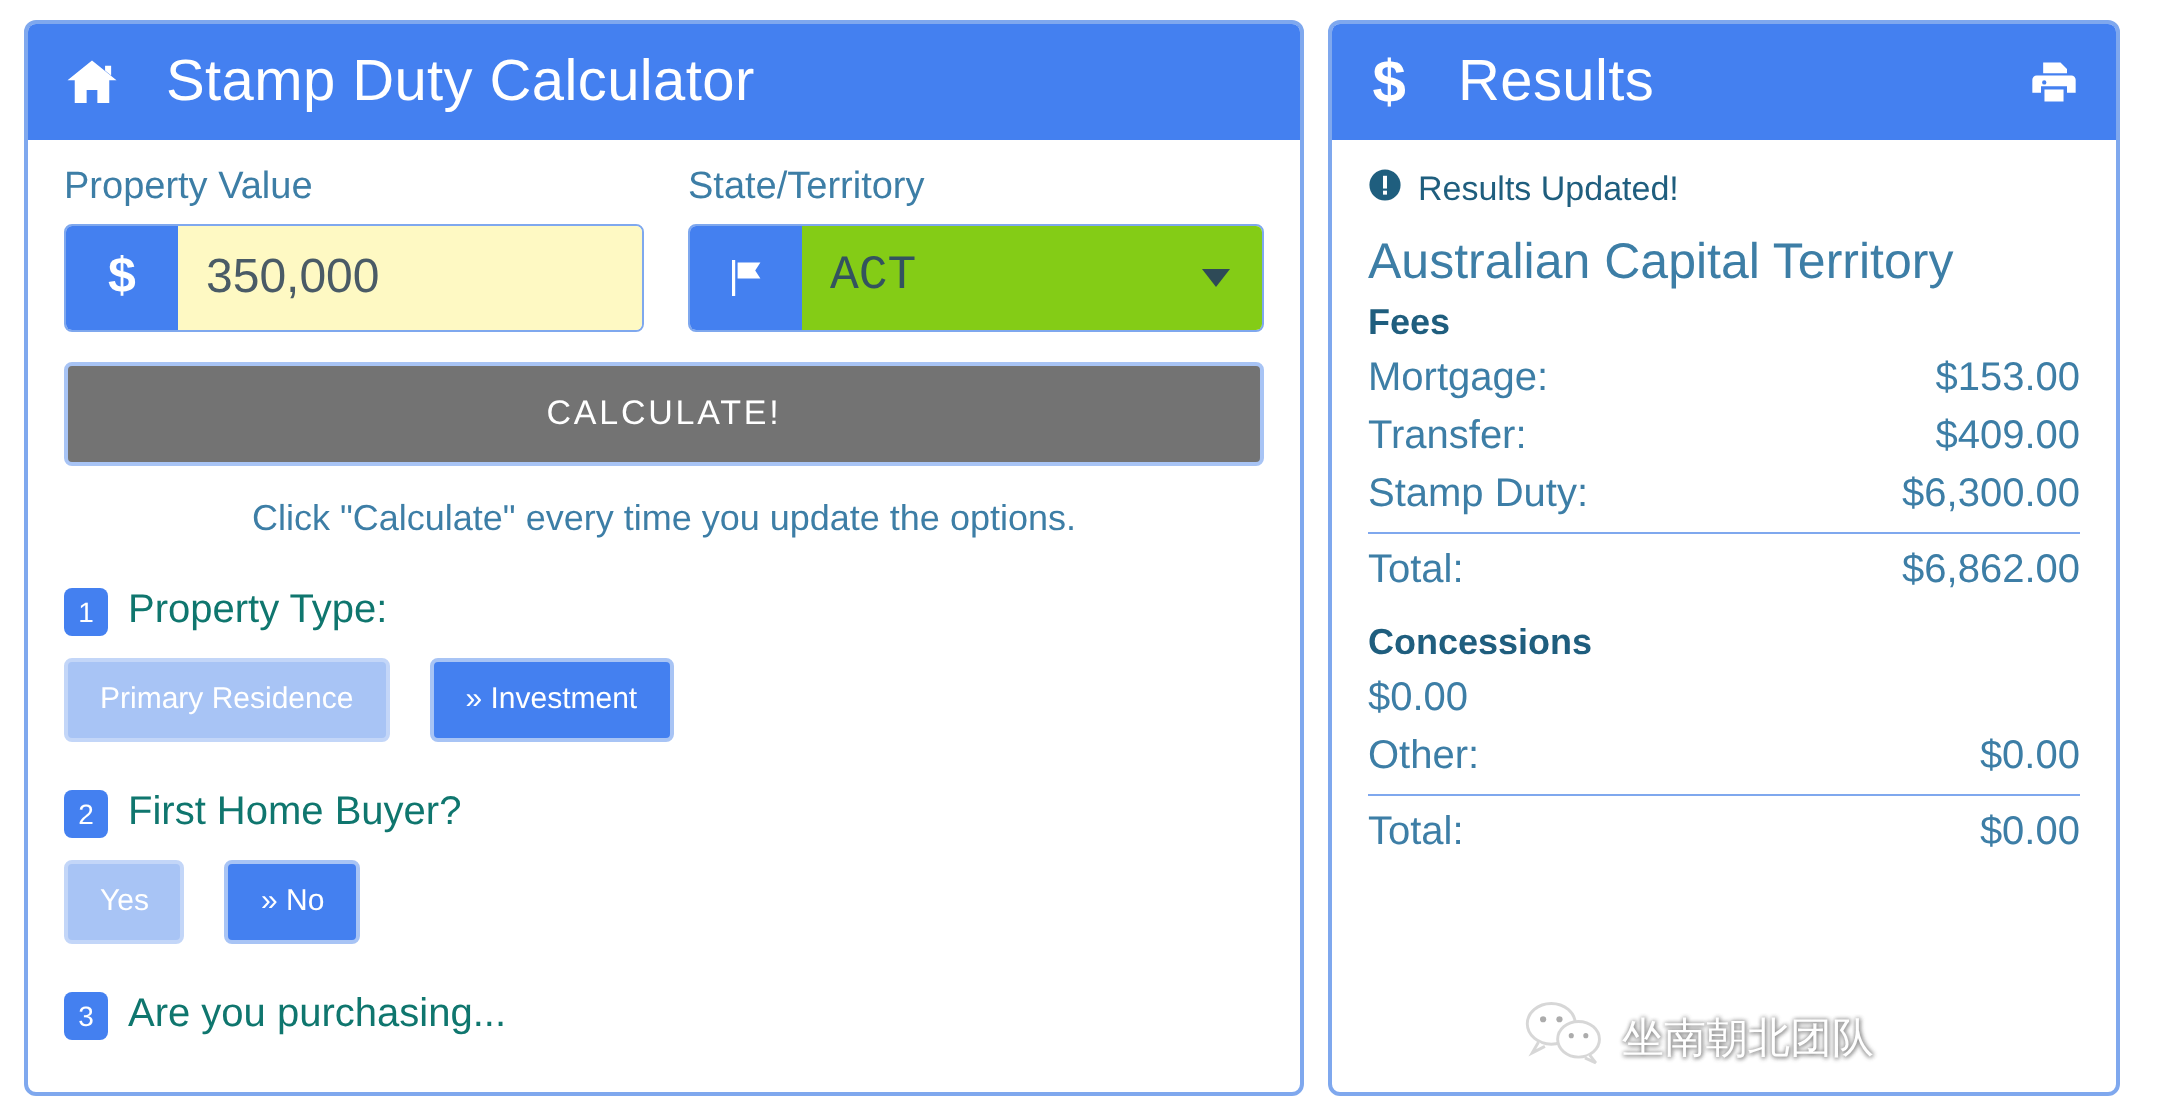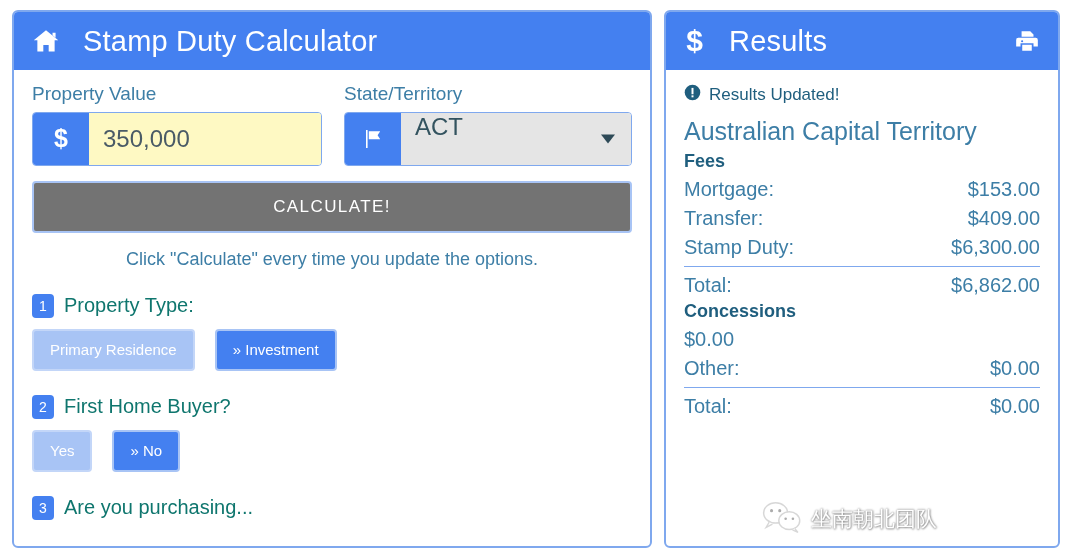--- a/index.html
+++ b/index.html
@@ -88,22 +88,24 @@
     font-family: "Liberation Sans", sans-serif;
     font-size: 24px;
     color: #4a5b66;
     padding: 0 14px;
     background: #fef9c3;
   }
   .select-wrap {
     flex: 1 1 auto;
     position: relative;
     display: flex;
-    background: #e5e5e5;
+    align-items: center;
+    background: #84cc16;
     cursor: pointer;
+    font-family: Liberation Mono, monospace;
   }
   .select-value {
     font-size: 24px;
     color: #33535f;
     padding: 0 14px;
   }
   .caret {
     position: absolute;
     right: 16px; top: 50%;
     transform: translateY(-50%);
@@ -355,21 +357,21 @@
         <div class="res-row">
           <span class="res-label">Stamp Duty:</span>
           <span class="res-val">$6,300.00</span>
         </div>
         <div class="res-row total">
           <span class="res-label">Total:</span>
           <span class="res-val">$6,862.00</span>
         </div>
       </div>
 
-      <div style="margin-top:1px;">
+      <div style="margin-top:11px;">
         <div class="sec-title">Concessions</div>
         <div class="res-row">
           <span class="res-val">$0.00</span>
         </div>
         <div class="res-row">
           <span class="res-label">Other:</span>
           <span class="res-val">$0.00</span>
         </div>
         <div class="res-row total">
           <span class="res-label">Total:</span>

